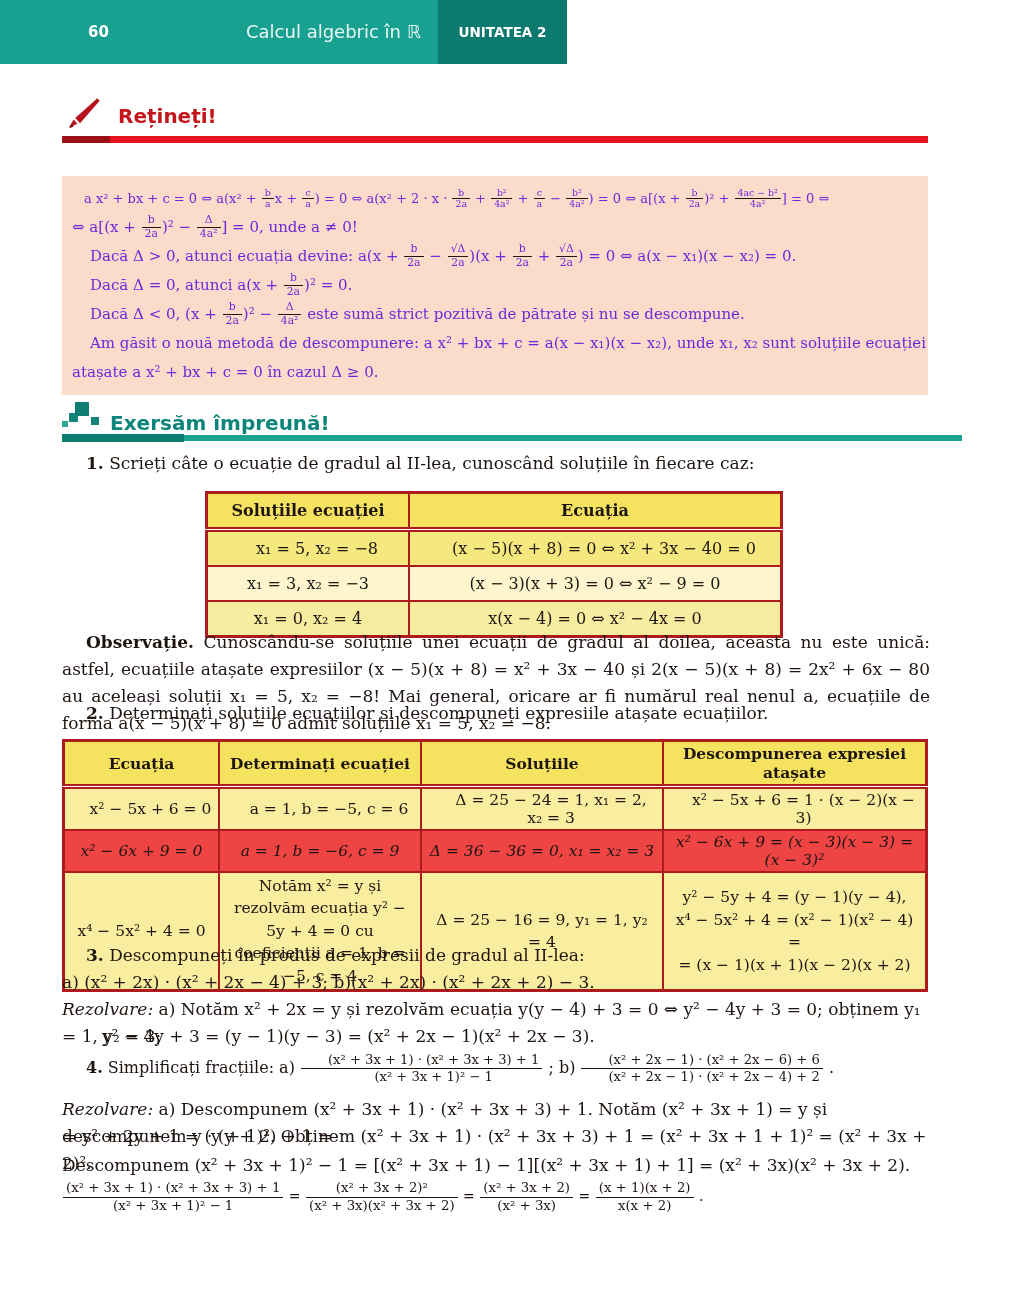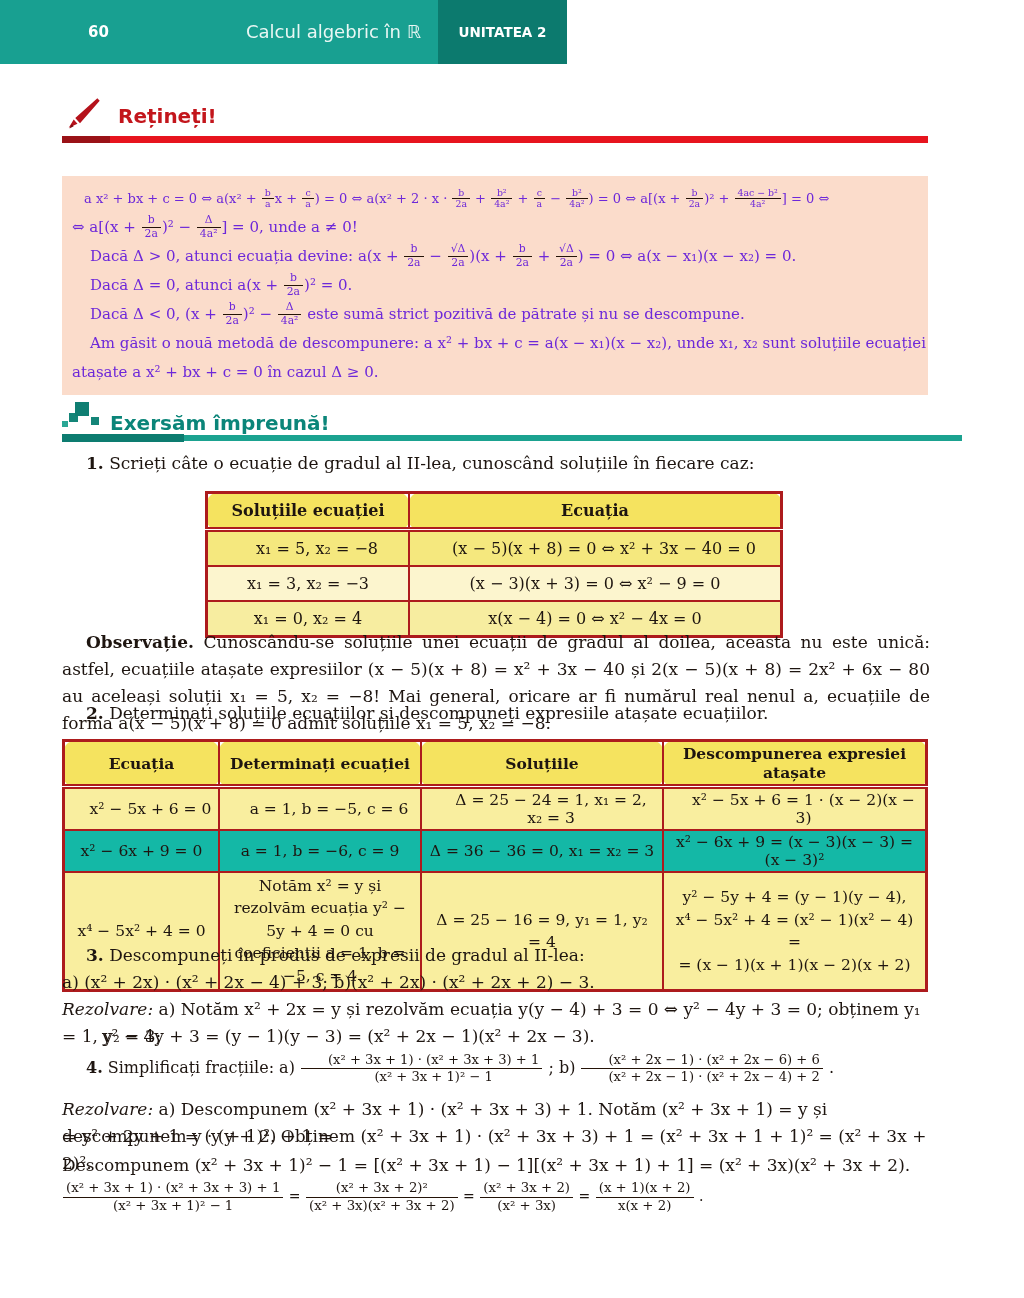--- a/index.html
+++ b/index.html
@@ -48,33 +48,33 @@
   .blabel{font-weight:bold;}
   .ilabel{font-style:italic;}
   .just{text-align:justify;}
 
   
   table{border-collapse:collapse;table-layout:fixed;}
   .t1{position:absolute;left:205px;top:491px;width:578px;font-size:16px;}
   .t2{position:absolute;left:62px;top:739px;width:866px;font-size:15.5px;}
   td,th{border:2px solid #ad1b1d;text-align:center;padding:2px 6px;overflow:hidden;}
   table{border:3px solid #ad1b1d;}
-  th{font-weight:bold;background:#f5e35f;border-bottom:5px double #ad1b1d;border-radius:10px;}
+  th{font-weight:bold;background:#f5e35f;border-bottom:5px double #ad1b1d;}
   .t1 th{height:29px;}
   .t1 td{height:29px;}
   .t1 .c0{width:188px;}
   .t2 th{height:27px;}
   .t2 .c0{width:141px;}
   .t2 .c1{width:188px;}
   .t2 .c2{width:228px;}
   .r-yellow td{background:#f5e87e;padding-left:24px;}
   .r-cream td{background:#fcf5ce;}
   .r-yellow2 td{background:#f7eda0;}
   .t2 .r-yellow td{background:#f9ee9f;}
-  .t2 .r-cream td{background:#14b8a6;}
+  .t2 .r-cream td{background:#ef4444;font-style:italic;}
   .t2 .r-tall td{background:#f9ee9f;height:94px;white-space:pre-line;line-height:1.45;}
 
   
   .dmath{font-size:16px;}
   .dmath .frac{font-size:0.82em;line-height:1.25;top:0;}
   .ex4-intro{position:absolute;left:62px;top:1040px;width:900px;height:56px;line-height:56px;
              white-space:nowrap;}
   .ex4-final{position:absolute;left:62px;top:1168px;width:900px;height:56px;line-height:56px;
              font-size:14px;white-space:nowrap;}
   .ex4-final .frac{font-size:0.95em;line-height:1.25;top:0;}

